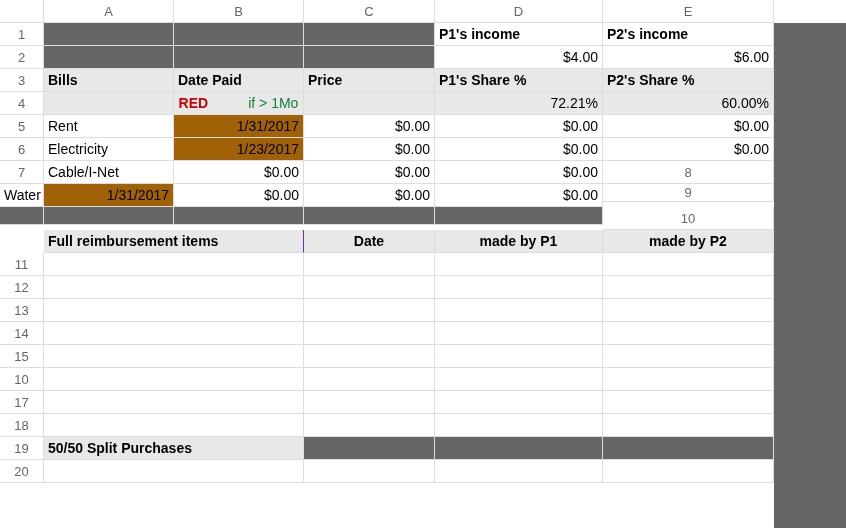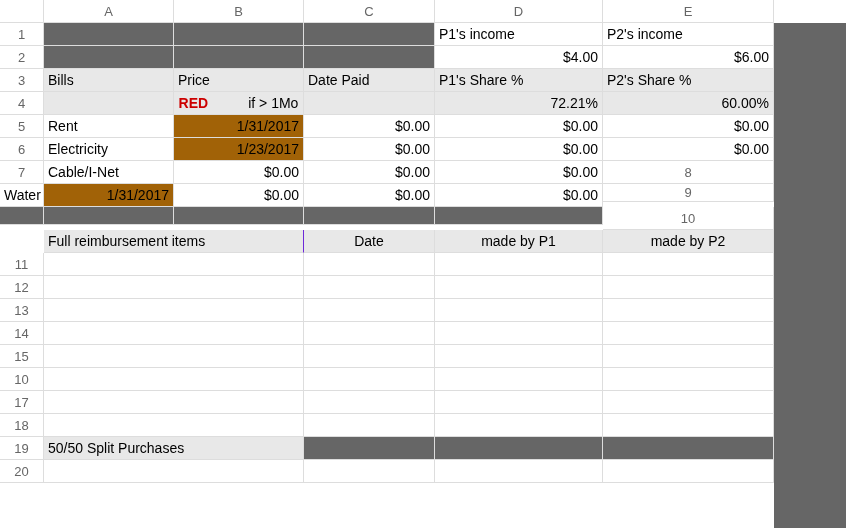--- a/index.html
+++ b/index.html
@@ -52,27 +52,27 @@
   .cell {
     background: #fff;
     border-right: 1px solid #000;
     border-bottom: 1px solid #000;
   }
   .darkgray {
     background: #666;
     border-right: 1px solid #666;
     border-bottom: 1px solid #666;
   }
-  .bold { font-weight: normal; }
+  .bold { font-weight: bold; }
   .lightgray { background: #e8e8e8; }
   .rightAlign { justify-content: flex-end; }
   .centerAlign { justify-content: center; }
   .pink { background: #a16207; }
   .redtext { color: #cc0000; font-weight: bold; }
-  .blacktext { color: #000000; margin-left: 40px; }
+  .blacktext { color: #15803d; margin-left: 40px; }
   .thick-bottom { border-bottom: 2px solid #000; }
   .filler {
     background: #666;
     position: absolute;
     left: 774px;
     top: 23px;
     width: 72px;
     height: 505px;
   }
 </style>
@@ -97,22 +97,22 @@
 
   <div class="rowhead">2</div>
   <div class="darkgray"></div>
   <div class="darkgray"></div>
   <div class="darkgray"></div>
   <div class="cell rightAlign">$4.00</div>
   <div class="cell rightAlign">$6.00</div>
 
   <div class="rowhead">3</div>
   <div class="cell bold lightgray">Bills</div>
+  <div class="cell bold lightgray">Date Paid</div>
   <div class="cell bold lightgray">Price</div>
-  <div class="cell bold lightgray">Date Paid</div>
   <div class="cell bold lightgray">P1's Share %</div>
   <div class="cell bold lightgray">P2's Share %</div>
 
   <div class="rowhead">4</div>
   <div class="cell lightgray"></div>
   <div class="cell lightgray centerAlign">
       <span class="redtext">RED</span>
       <span class="blacktext"> if &gt; 1Mo</span>
     </div>
   <div class="cell lightgray"></div>

